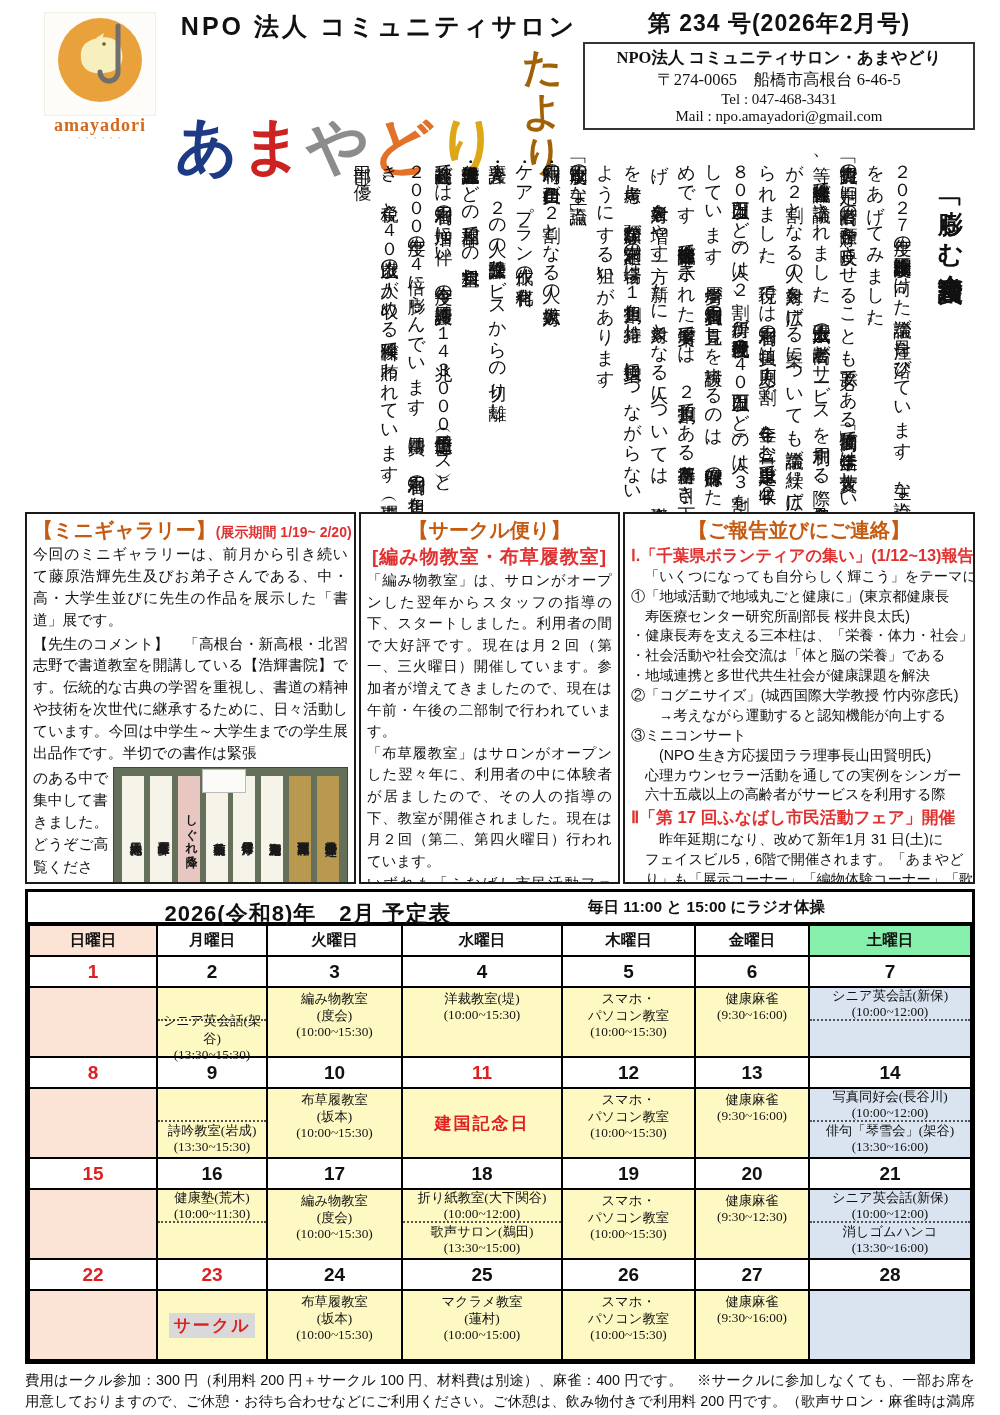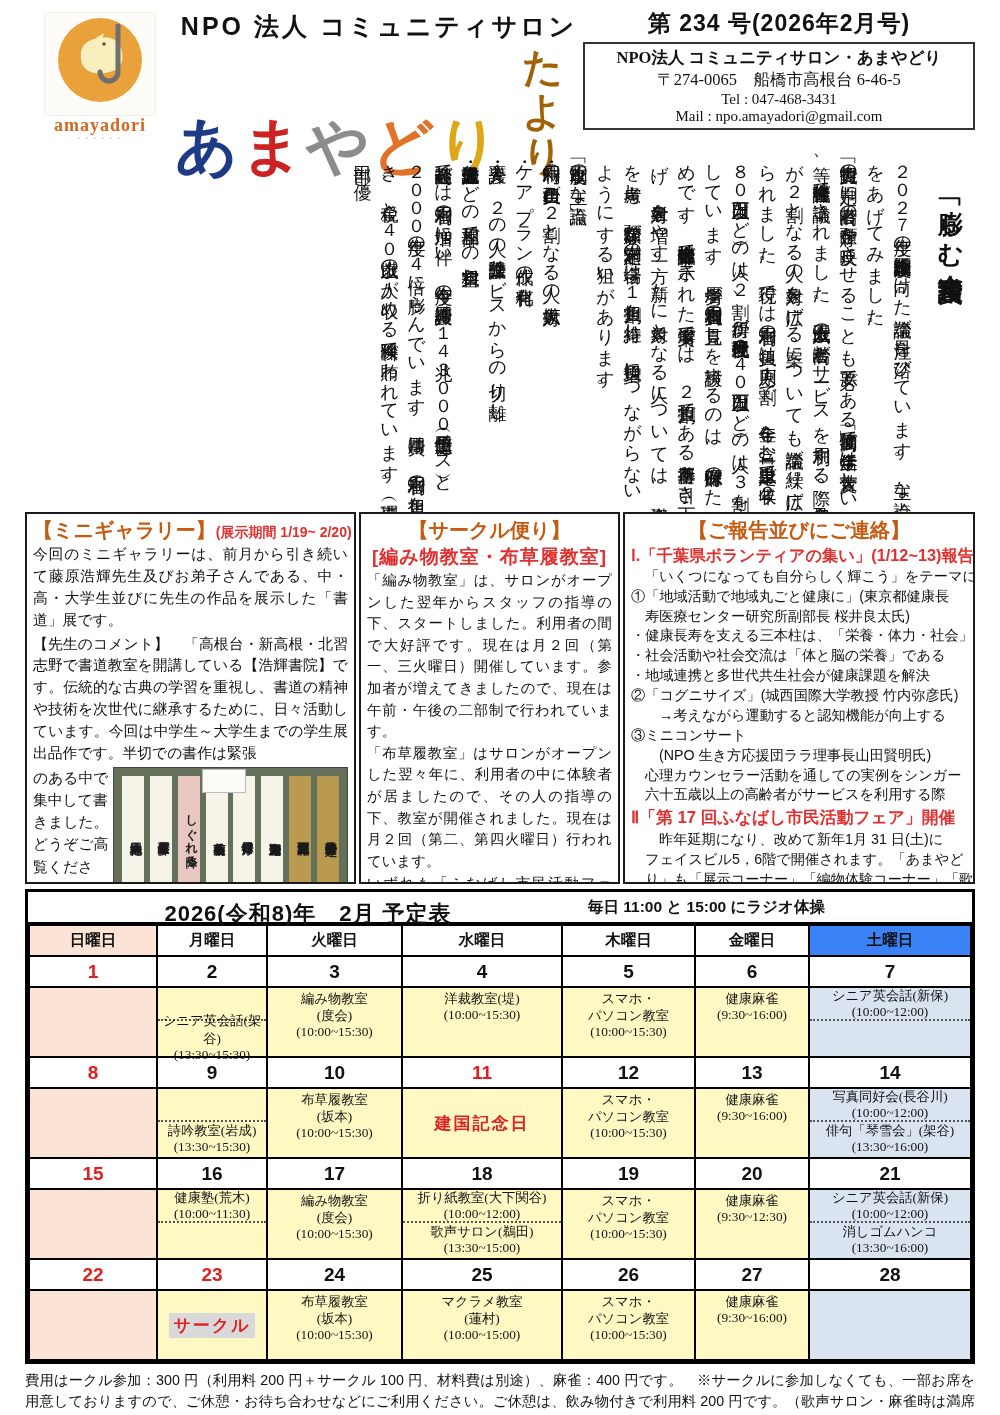--- a/index.html
+++ b/index.html
@@ -66,21 +66,21 @@
 
   
   .calendar{border:3px solid #000;margin-top:5px;}
   .cal-top{display:flex;align-items:center;height:30px;border-bottom:2px solid #000;}
   .cal-title{flex:0 0 560px;text-align:center;font-size:22px;font-weight:bold;letter-spacing:1px;margin-top:13px;}
   .cal-note{font-size:15.5px;font-weight:bold;}
   table.cal{width:100%;border-collapse:collapse;table-layout:fixed;}
   table.cal th,table.cal td{border:2px solid #000;padding:0;}
   th.day-h{height:29px;font-size:15.5px;font-weight:bold;background:#fff;}
   th.c0{background:#fbe4d5;}
-  th.c6{background:#3b82f6;}
+  th.c6{background:#86efac;}
   .date-cell{height:29px;text-align:center;font-weight:bold;font-size:19px;background:#fff;}
   .date-red{color:#e02020;}
   .act-cell{height:68px;vertical-align:top;font-family:"Liberation Serif",serif;background:#fef9c3;}
   .act-row td:first-child{background:#fbe4d5;}
   .act-row td:last-child{background:#dae3f0;}
   .single-slot{padding-top:2px;}
   .act-name{font-size:13.3px;text-align:center;line-height:1.28;}
   .act-time{font-size:13.3px;text-align:center;}
   .slot{height:33px;display:flex;flex-direction:column;justify-content:center;box-sizing:border-box;}
   .slot.top{border-bottom:2px dotted #555;}

